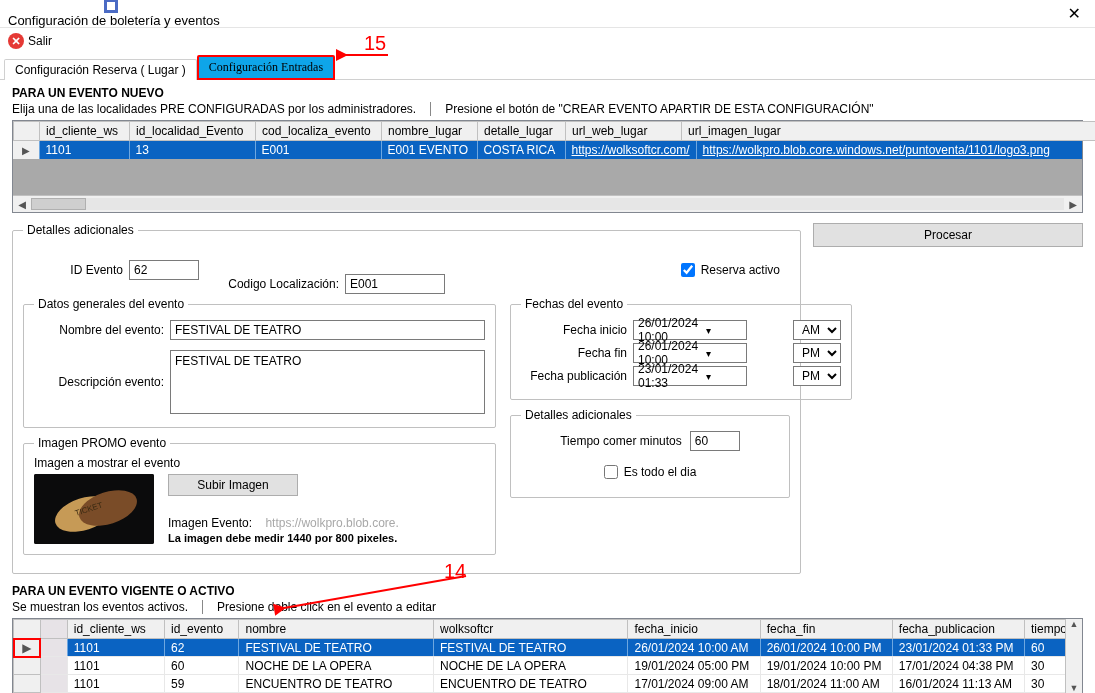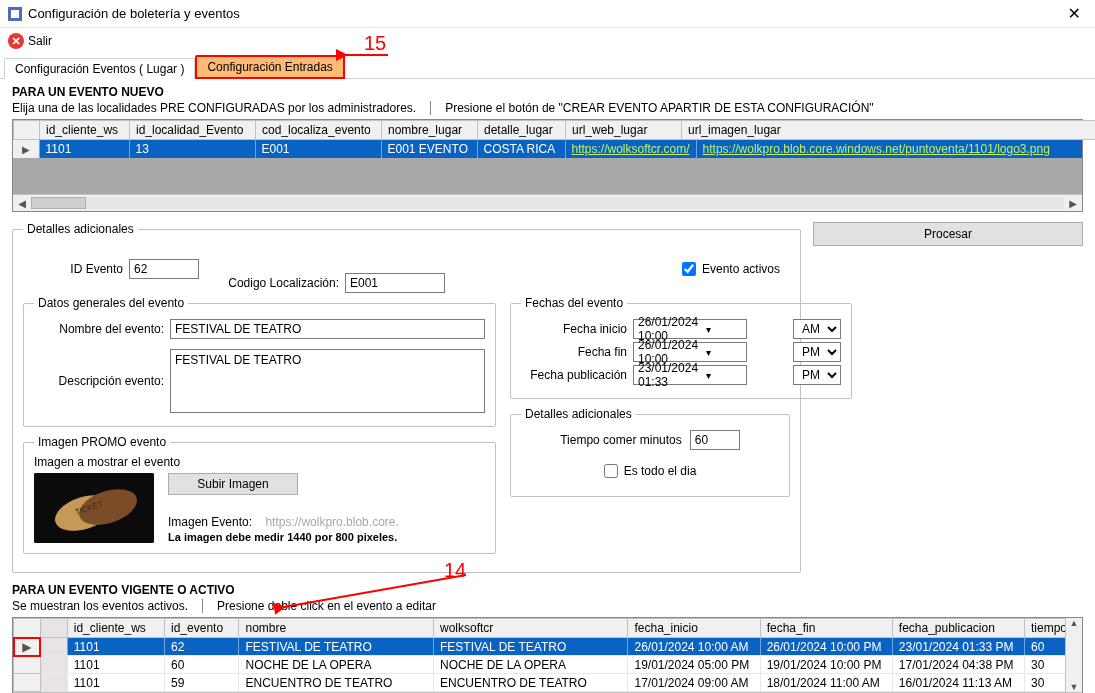--- a/index.html
+++ b/index.html
@@ -15,21 +15,21 @@
   }
   .titlebar {
     height: 28px;
     display: flex;
     align-items: center;
     justify-content: space-between;
     padding: 0 6px 0 8px;
     border-bottom: 1px solid #e5e5e5;
   }
   .titlebar .app-ico { width:14px; height:14px; margin-right:6px; display:inline-block; }
-  .titlebar .left { display:flex; align-items:center; font-size:13px; }
+  .titlebar .left { display:flex; align-items:center; font-size:13px;flex-direction:column; }
   .close-x { font-size:16px; padding:2px 8px; cursor:default; }
   .toolbar {
     height: 26px;
     display:flex;
     align-items:center;
     padding:0 8px;
     background:#fff;
   }
   .exit-ico {
     width:16px; height:16px; border-radius:50%;
@@ -47,21 +47,21 @@
   }
   .tab {
     padding:3px 10px 3px 10px;
     border:1px solid #d0d0d0;
     border-bottom:none;
     border-radius:2px 2px 0 0;
     background:#fff;
     position:relative;
     top:1px;
   }
-  .tab.inactive { background:#fdba74; }
+  .tab.inactive { background:#0ea5e9;font-family:Liberation Serif, serif; }
   .tab2-highlight {
     border:2px solid #f00;
   }
   .content-wrap { padding:6px 12px 4px 12px; }
   .bold { font-weight:bold; }
   .instr-row { display:flex; align-items:center; gap:14px; margin-top:2px; margin-bottom:4px; }
   .vsep { width:1px; height:14px; background:#888; }
   
   .grid1-wrap { border:1px solid #828790; }
   .grid1-body { height:54px; background:#a9a9a9; overflow:hidden; position:relative;}
@@ -78,21 +78,21 @@
   .grid1 td {
     background:#0a63c2;
     color:#fff;
     padding:1px 6px;
     height:18px;
     border-right:1px solid #6ea7e0;
     white-space:nowrap;
   }
   .rowheader { width:26px; background:#f0f0f0 !important; }
   .rowheader span { display:block; font-size:10px; color:#555; text-align:center;}
-  .grid1 td a { color:#bef264; text-decoration:underline; }
+  .grid1 td a { color:#ffffff; text-decoration:underline; }
   .hscroll {
     height:17px; background:#f0f0f0; border-top:1px solid #c0c0c0;
     display:flex; align-items:center; justify-content:space-between;
     padding:0 2px;
   }
   .hscroll .arrow { width:14px; text-align:center; font-size:10px; color:#555;}
   .hscroll .track { flex:1; margin:0 2px; height:12px; background:#e6e6e6; position:relative;}
   .hscroll .thumb { position:absolute; left:0; top:0; height:100%; width:55px; background:#cfcfcf; border:1px solid #b0b0b0;}
   
   .mid { display:flex; gap:12px; margin-top:10px; }
@@ -172,21 +172,21 @@
   </div>
   <div class="close-x">✕</div>
 </div>
 
 <div class="toolbar">
   <span class="exit-ico">✕</span>
   <span>Salir</span>
 </div>
 
 <div class="tabs-row" style="position:relative;">
-  <div class="tab">Configuración Eventos ( Lugar )</div>
+  <div class="tab">Configuración Reserva ( Lugar )</div>
   <div class="tab inactive tab2-highlight">Configuración Entradas</div>
 
   <div class="anno" style="left:316px; top:-10px;">
     <svg width="50" height="22">
       <defs>
           <marker id="ah15" markerWidth="8" markerHeight="8" refX="1" refY="3" orient="auto">
             <path d="M6,0 L0,3 L6,6 Z" fill="#f00"></path>
           </marker>
         </defs>
       <line x1="48" y1="11" x2="6" y2="11" stroke="#f00" stroke-width="2" marker-end="url(#ah15)"></line>
@@ -255,21 +255,21 @@
             <label style="width:100px">ID Evento</label>
             <input type="text" style="width: 70px;" value="62">
           </div>
           <div style="display:flex;align-items:center;margin-top:28px;">
             <label style="width:120px">Codigo Localización:</label>
             <input type="text" style="width: 100px;" value="E001">
           </div>
           <div style="flex:1"></div>
           <div class="checkbox-row" style="margin-right:10px;">
             <input type="checkbox" checked="" style="">
-            <span>Evento activos</span>
+            <span>Reserva activo</span>
           </div>
         </div>
 
         <div class="inner-fsets">
 
           <div class="inner-left">
             <fieldset>
               <legend>Datos generales del evento</legend>
               <div class="fldrow">
                 <label style="width:130px">Nombre del evento:</label>

